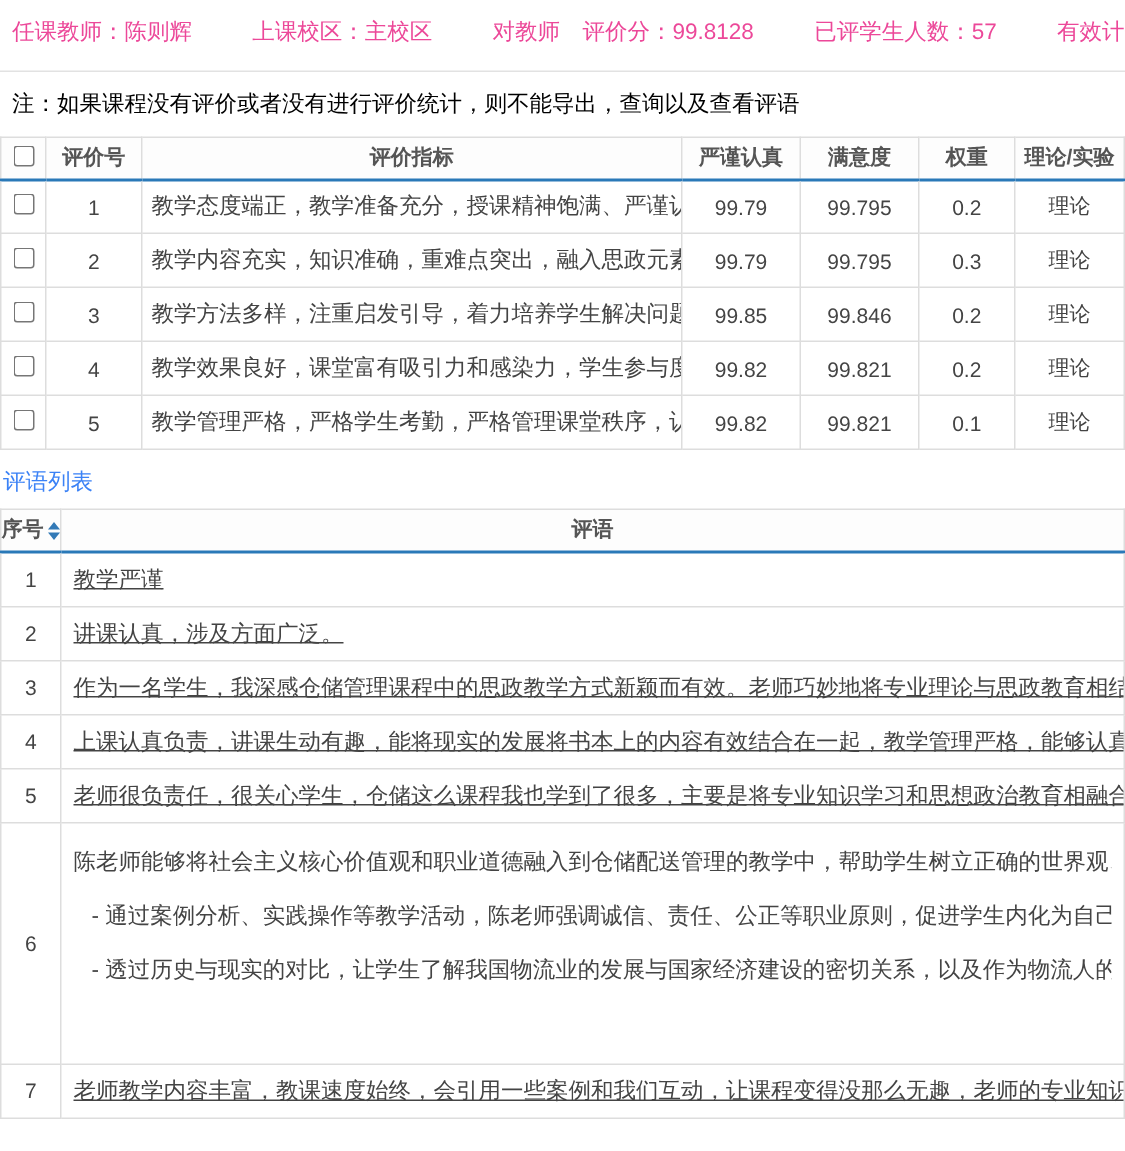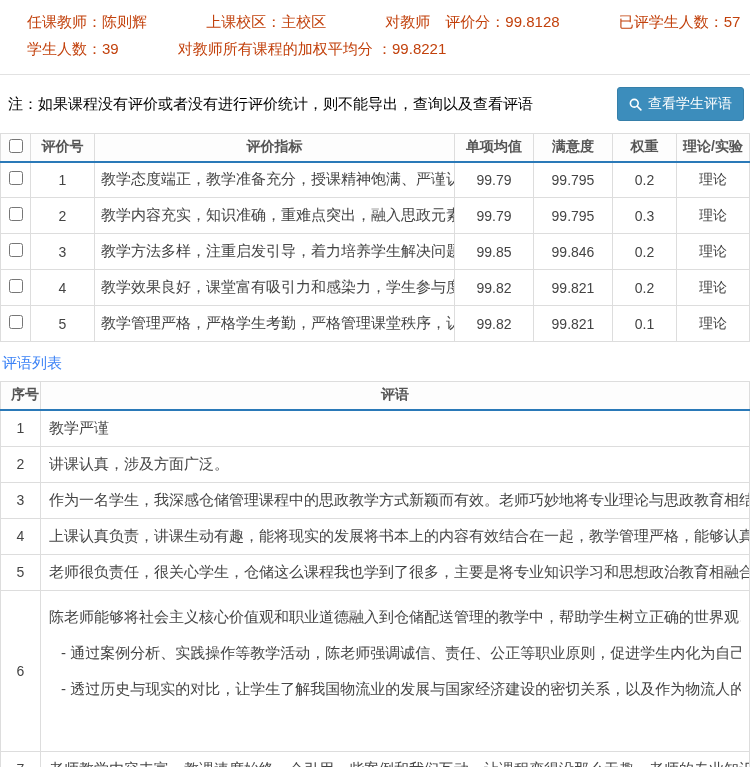--- a/index.html
+++ b/index.html
@@ -10,21 +10,21 @@
     color: #4d4d4d;
     font-size: 15px;
   }
 
   
   .info-panel {
     padding: 8px 10px 12px 8px;
     border-bottom: 1px solid #e2e2e2;
   }
   .info-line { line-height: 27px; white-space: nowrap; }
-  .info-line span { display: inline-block; margin-right: 36px; color: #c2410c; margin-left: 19px; }
+  .info-line span { display: inline-block; margin-right: 36px; color: #ec4899; }
   .info-line span:last-child { margin-right: 0; }
 
   
   .note-bar {
     display: flex;
     justify-content: space-between;
     align-items: center;
     padding: 12px 6px 12px 8px;
   }
   .note-text { color: #000000; font-size: 15px; }
@@ -84,39 +84,40 @@
   .col-sat { width: 79px; }
   .col-weight { width: 64px; }
 
   
   .comments-title {
     padding: 12px 4px 8px 2px;
     font-size: 15px;
     color: #3b82f6;
   }
   .col-cno { width: 40px; }
-  .comments-table th.th-no { text-align: center; padding-left: 10px; }
+  .comments-table th.th-no { text-align: center; padding-left: 0; }
   .sort-caret {
     display: inline-block;
     vertical-align: middle;
     margin-left: 3px;
   }
   .sort-caret i {
     display: block;
     width: 0; height: 0;
     border-left: 4px solid transparent;
     border-right: 4px solid transparent;
   }
   .sort-caret .up { border-bottom: 5px solid #337ab7; margin-bottom: 2px; }
   .sort-caret .down { border-top: 5px solid #337ab7; }
   td.cell-comment {
     text-align: left;
     padding: 8px 8px;
     font-size: 15px;
     color: #444;
+    text-decoration: underline;
   }
   td.cell-comment-multi {
     text-align: left;
     padding: 8px 8px 44px 8px;
     font-size: 15px;
     color: #444;
     vertical-align: top;
   }
   .comment-line { line-height: 36px; white-space: nowrap; overflow: hidden; }
   .comment-line.indented { padding-left: 12px; }
@@ -125,55 +126,42 @@
 <body>
 
 <div class="info-panel">
   <div class="info-line">
     <span>任课教师：陈则辉</span>
     <span>上课校区：主校区</span>
     <span>对教师　评价分：99.8128</span>
     <span>已评学生人数：57</span>
     <span>有效计分</span>
   </div>
-  <div class="info-line">
-    <span>学生人数：39</span>
-    <span>对教师所有课程的加权平均分 ：99.8221</span>
-  </div>
 </div>
 
 <div class="note-bar">
   <span class="note-text">注：如果课程没有评价或者没有进行评价统计，则不能导出，查询以及查看评语</span>
-  <button class="btn-view">
-    <span>
-      <svg width="13" height="13" viewBox="0 0 16 16" fill="none">
-        <circle cx="6.5" cy="6.5" r="4.8" stroke="#ffffff" stroke-width="2"></circle>
-        <line x1="10.4" y1="10.4" x2="14.6" y2="14.6" stroke="#ffffff" stroke-width="2" stroke-linecap="round"></line>
-      </svg>
-    </span>
-    <span>查看学生评语</span>
-  </button>
 </div>
 
 <table class="criteria-table">
   <colgroup>
     <col class="col-check">
       <col class="col-no">
       <col class="col-ind">
     <col class="col-avg">
       <col class="col-sat">
       <col class="col-weight">
       <col>
   </colgroup>
   <thead>
     <tr>
       <th><input type="checkbox" style=""></th>
       <th>评价号</th>
       <th>评价指标</th>
-      <th>单项均值</th>
+      <th>严谨认真</th>
       <th>满意度</th>
       <th>权重</th>
       <th>理论/实验</th>
     </tr>
   </thead>
   <tbody>
     <tr>
       <td><input type="checkbox" style=""></td>
       <td>1</td>
       <td class="cell-indicator">教学态度端正，教学准备充分，授课精神饱满、严谨认真。</td>

